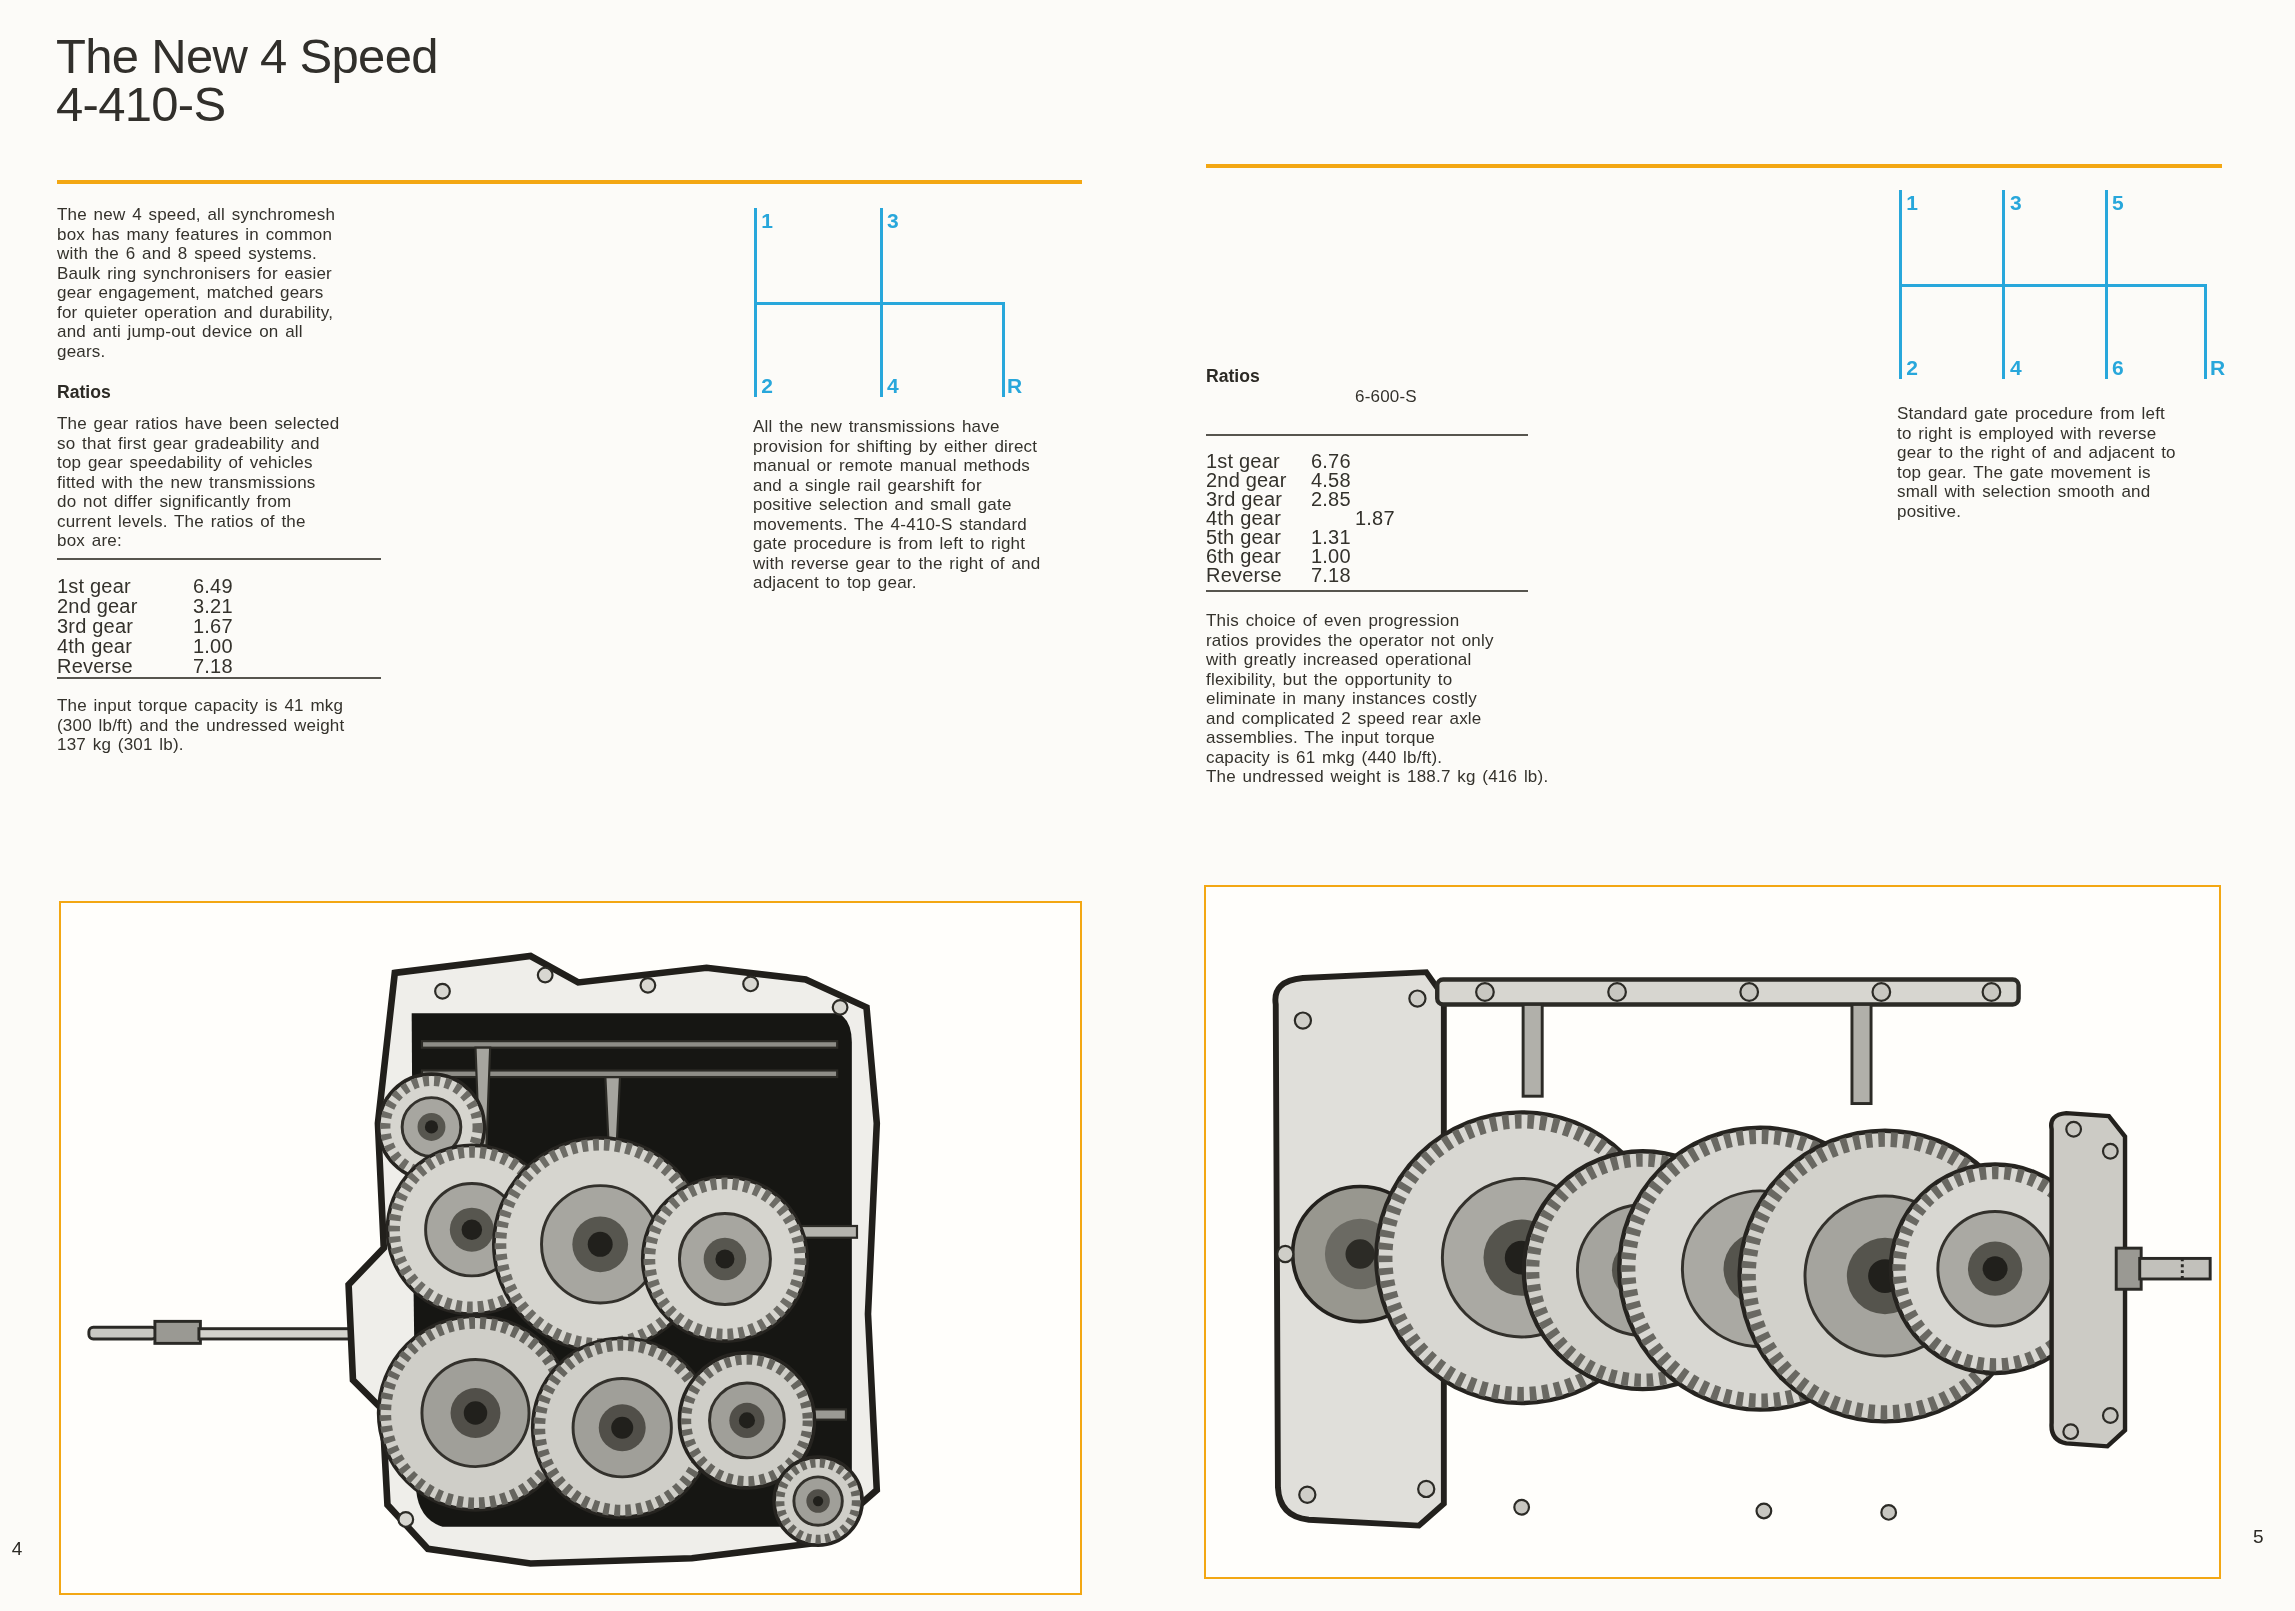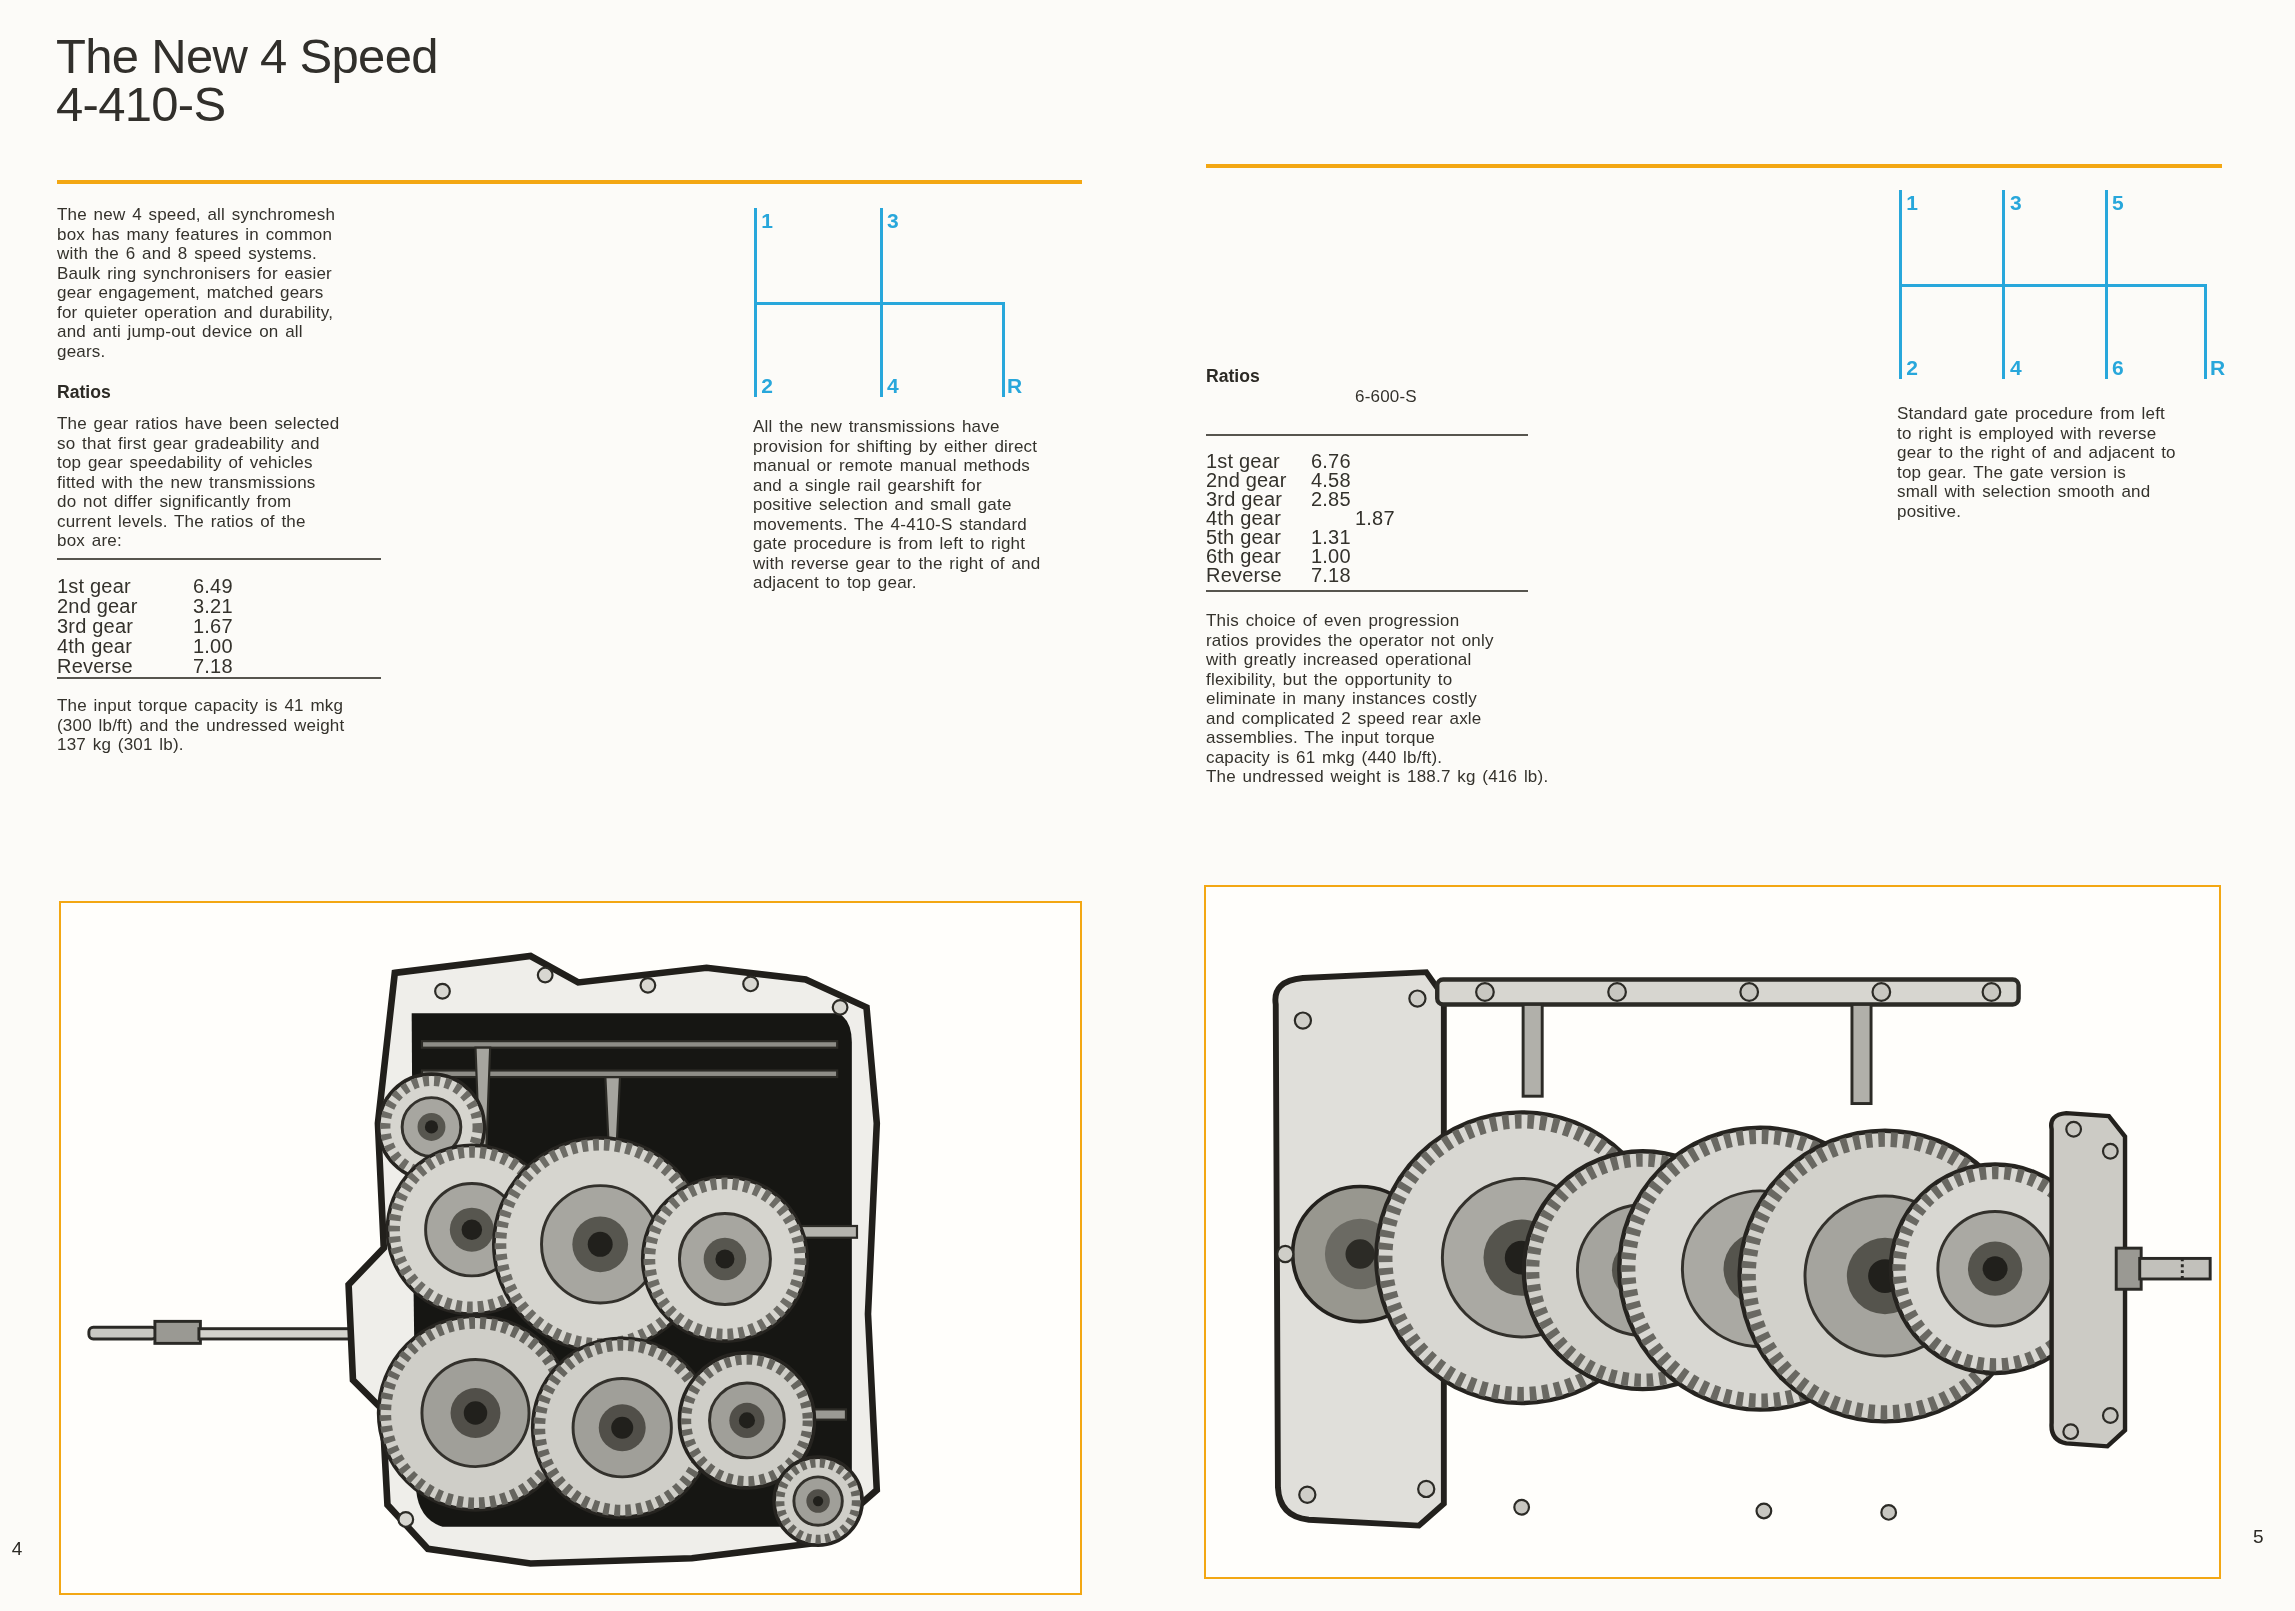--- a/index.html
+++ b/index.html
@@ -289,21 +289,21 @@
     <span class="glabel" style="left:213px;top:1.5px;">5</span>
     <span class="glabel" style="left:7.3px;top:167px;">2</span>
     <span class="glabel" style="left:111px;top:167px;">4</span>
     <span class="glabel" style="left:213px;top:167px;">6</span>
     <span class="glabel" style="left:311px;top:167px;">R</span>
   </div>
 
   <div class="abs para" style="left:749px;top:404px;width:366px;">Standard gate procedure from left
 to right is employed with reverse
 gear to the right of and adjacent to
-top gear. The gate version is
+top gear. The gate movement is
 small with selection smooth and
 positive.</div>
 
   <div class="photo-frame" style="left:56px;top:885px;width:1017px;height:694px;">
     <svg viewBox="0 0 1380 940" role="img">
 
       <path d="M95 160 Q90 128 132 124 L300 116 L324 150 L324 840 L290 870 L140 862 Q100 858 98 818 Z" fill="#e0dfda" stroke="#23211d" stroke-width="8"></path>
       <g>
         <circle cx="210" cy="500" r="92" fill="#98978f" stroke="#23211d" stroke-width="5"></circle>
         <circle cx="210" cy="500" r="48" fill="#6b6a63"></circle>

